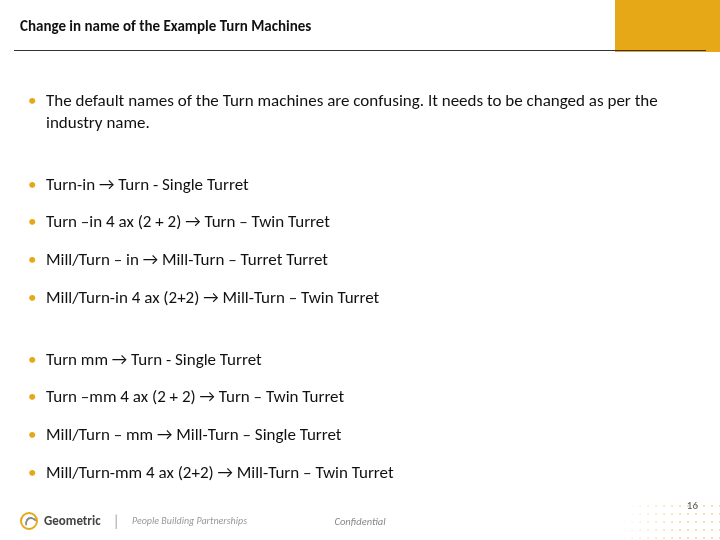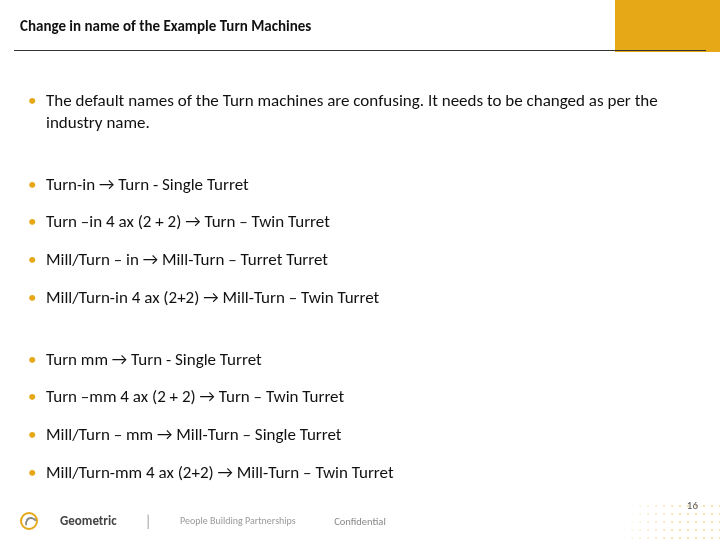--- a/index.html
+++ b/index.html
@@ -78,21 +78,21 @@
     background-size: 8px 8px;
     -webkit-mask-image: linear-gradient(105deg, transparent 0%, transparent 30%, black 70%);
             mask-image: linear-gradient(105deg, transparent 0%, transparent 30%, black 70%);
   }
   .footer-logo {
     position: absolute;
     left: 20px;
     bottom: 10px;
     display: flex;
     align-items: center;
-    gap: 22px;
+    gap: 6px;
   }
   .logo-mark {
     width: 18px; height: 18px;
     border: 2px solid #e6a817;
     border-radius: 50%;
     position: relative;
   }
   .logo-mark::after {
     content: "";
     position: absolute;
@@ -109,28 +109,30 @@
     font-weight: 600;
     color: #444;
   }
   .footer-sep {
     color: #aaa;
     margin: 0 6px;
   }
   .tagline {
     font-size: 10px;
     color: #999;
+    font-style: italic;
   }
   .footer-center {
     position: absolute;
     left: 50%;
     bottom: 12px;
     transform: translateX(-50%);
     font-size: 10.5px;
     color: #888;
+    font-style: italic;
   }
   .page-num {
     position: absolute;
     right: 22px;
     bottom: 28px;
     font-size: 11px;
     color: #555;
   }
 </style>
 </head>

